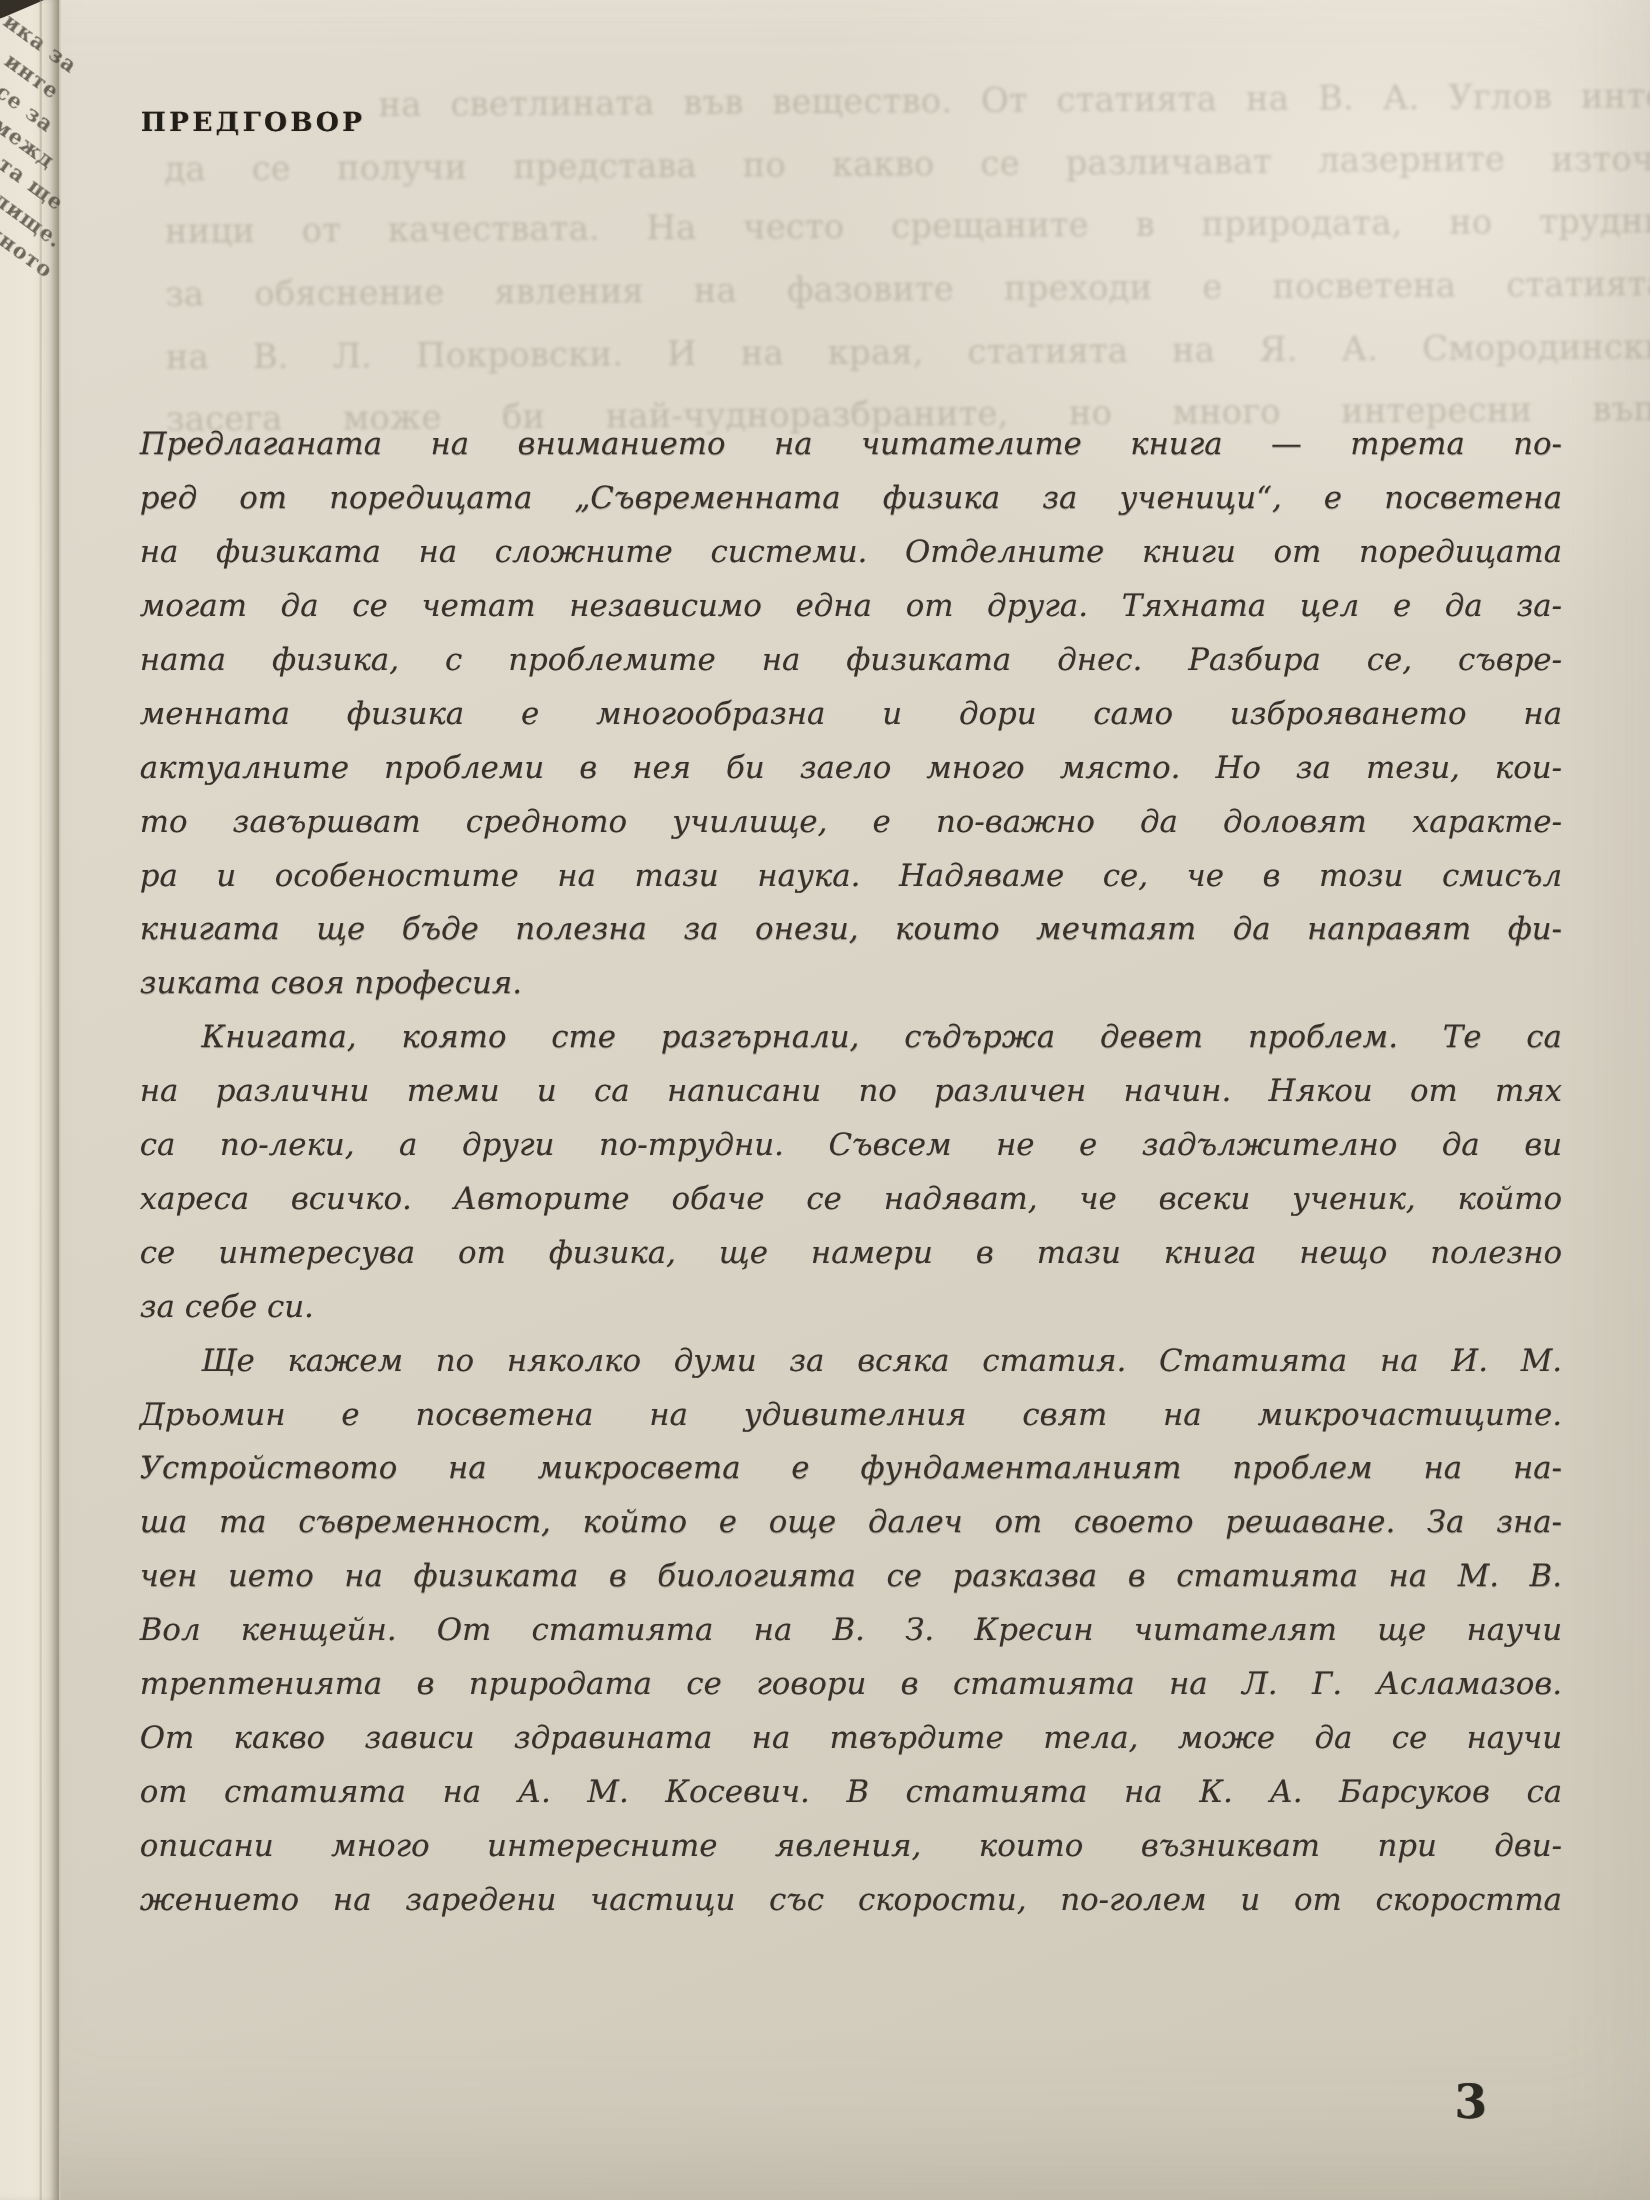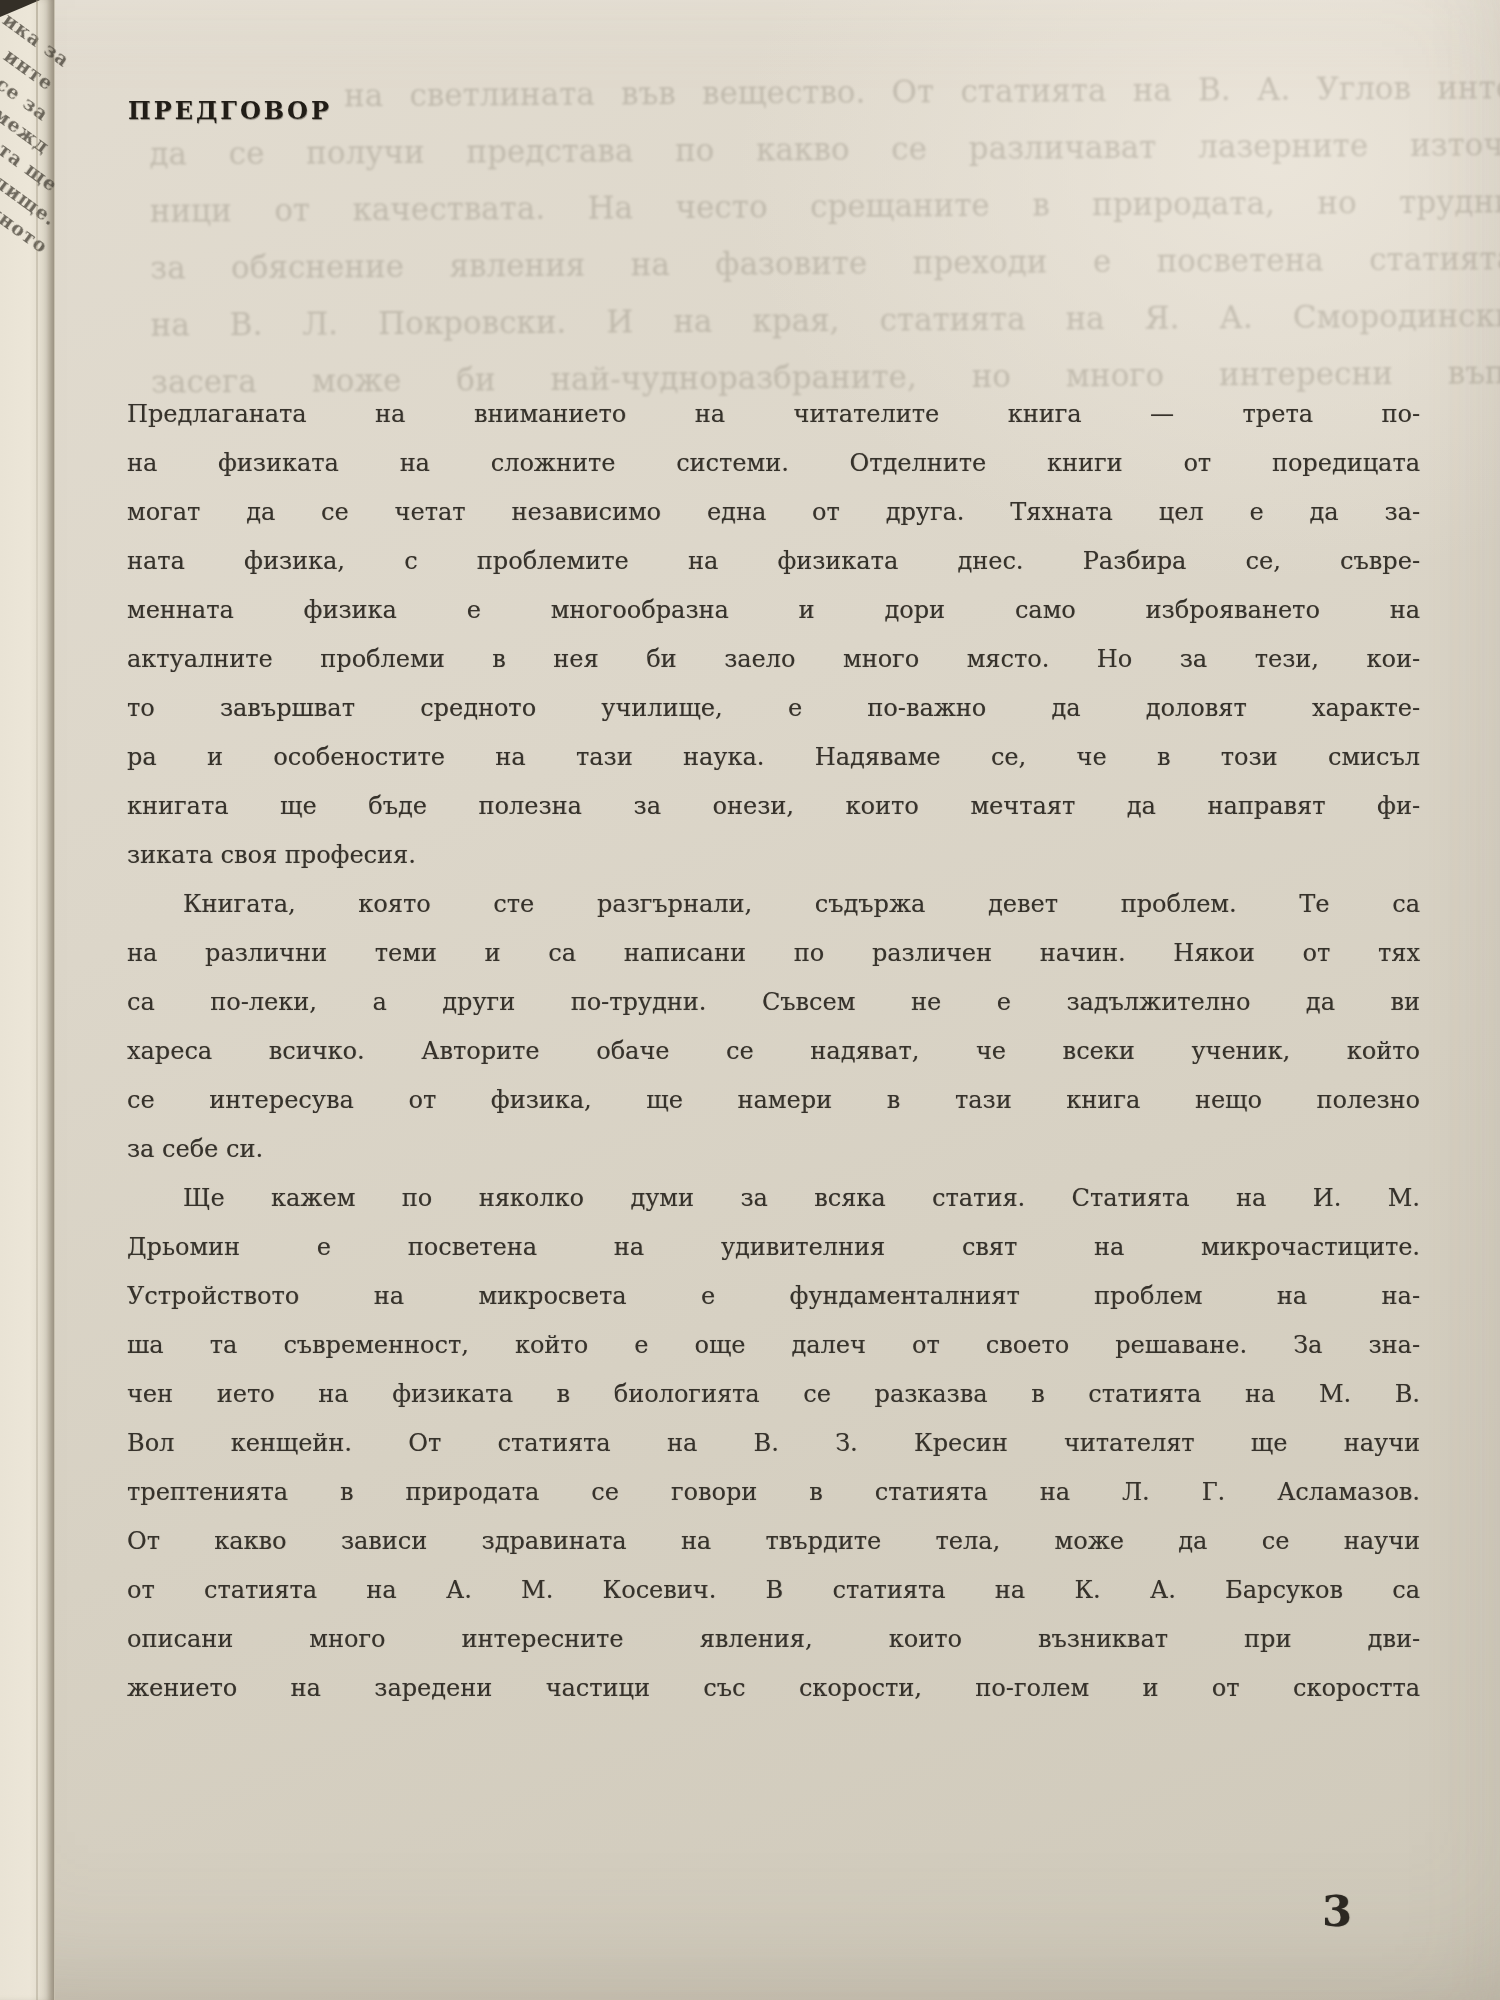--- a/index.html
+++ b/index.html
@@ -60,23 +60,24 @@
   .ghost .gline.g0{padding-left:195px;}
 
   .heading{
     position:absolute;left:128px;top:96px;
     font-size:24px;font-weight:bold;letter-spacing:3px;
     color:#211d17;
     text-shadow:.5px .5px .8px rgba(33,29,23,.45);
   }
 
   .body-text{
-    position:absolute;left:127px;top:390px;width:1293px;
-    font-size:24px;color:#36322b;
+    position:absolute;left:127px;top:379px;width:1293px;
+    font-size:28px;color:#36322b;
     text-shadow:.3px .3px .7px rgba(54,50,43,.42);
+    font-style:italic;
   }
   .body-text .line{
     height:49px;line-height:49px;white-space:nowrap;
     text-align:justify;text-align-last:justify;
     overflow:visible;
   }
   .body-text .line.end{text-align-last:left;}
   .body-text .line.ind{padding-left:56px;}
 
   .page-number{
@@ -110,20 +111,21 @@
       <div class="gline g3">за обяснение явления на фазовите преходи е посветена статията</div>
       <div class="gline g4">на В. Л. Покровски. И на края, статията на Я. А. Смородински</div>
       <div class="gline g5">засега може би най-чудноразбраните, но много интересни въп-</div>
     </div>
 
   <div class="heading">ПРЕДГОВОР</div>
 
   <div class="body-text">
 
   <div class="line">Предлаганата на вниманието на читателите книга — трета по-</div>
+      <div class="line">ред от поредицата „Съвременната физика за ученици“, е посветена</div>
       <div class="line">на физиката на сложните системи. Отделните книги от поредицата</div>
       <div class="line">могат да се четат независимо една от друга. Тяхната цел е да за-</div>
       <div class="line">ната физика, с проблемите на физиката днес. Разбира се, съвре-</div>
       <div class="line">менната физика е многообразна и дори само изброяването на</div>
       <div class="line">актуалните проблеми в нея би заело много място. Но за тези, кои-</div>
       <div class="line">то завършват средното училище, е по-важно да доловят характе-</div>
       <div class="line">ра и особеностите на тази наука. Надяваме се, че в този смисъл</div>
       <div class="line">книгата ще бъде полезна за онези, които мечтаят да направят фи-</div>
       <div class="line end">зиката своя професия.</div>
       <div class="line ind">Книгата, която сте разгърнали, съдържа девет проблем. Те са</div>

